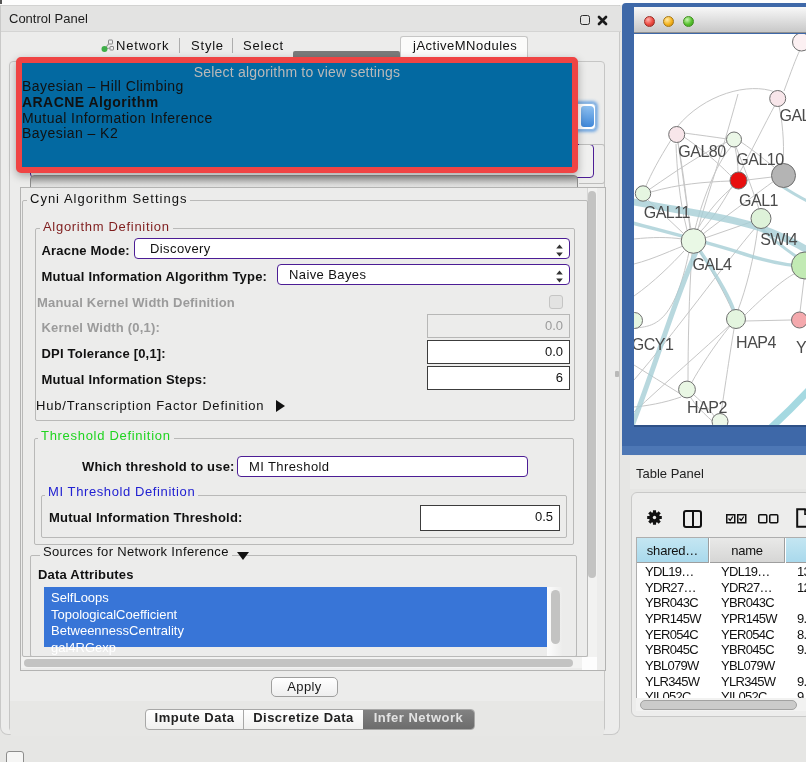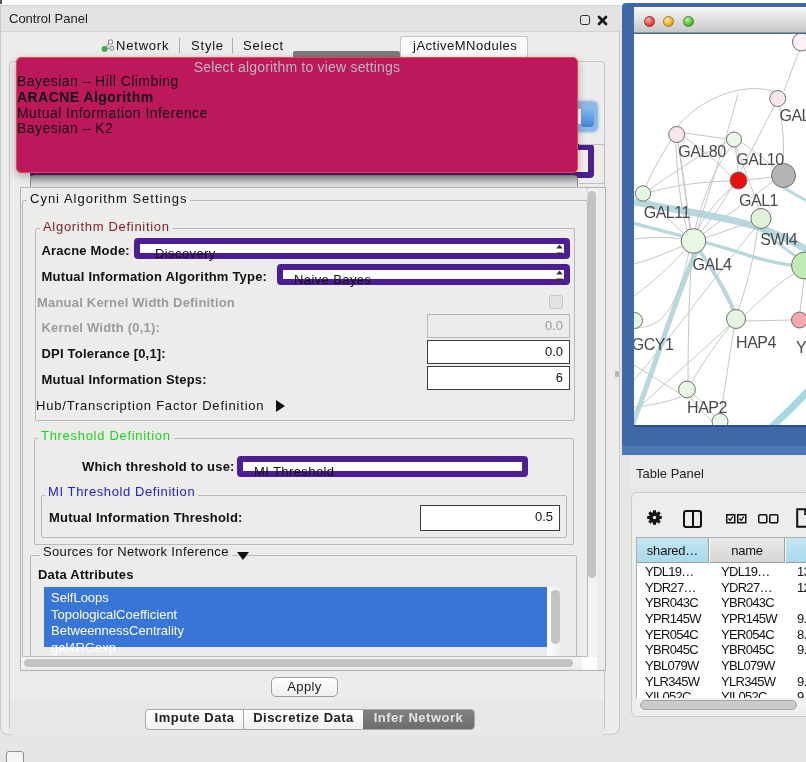--- a/index.html
+++ b/index.html
@@ -16,34 +16,34 @@
 #seltab{position:absolute;left:292px;top:16px;width:107px;height:22px;background:#7b7b7b;border-radius:2px 2px 0 0;color:#fef9c3;text-align:center;line-height:22px;letter-spacing:0.75px;}
 #content{position:absolute;left:8px;top:55px;width:596px;height:671px;border:1px solid #c6c6c5;border-radius:4px;background:#ececeb;}
 
 #vp{position:absolute;left:19px;top:181px;width:586px;height:484px;border:1px solid #b3b3b2;background:#ececeb;}
 fieldset,.fs{border:1px solid #b9b9b8;border-radius:2px;}
 .fs{position:absolute;}
 .fslab{position:absolute;background:#ececeb;padding:0 3px;line-height:12px;}
 .ls10{letter-spacing:1px;}.ls35{letter-spacing:0.35px;}
 .bold{font-weight:bold;}
 .dis{color:#9b9b9b;}
-.combo{position:absolute;background:#fff;border:6px solid #4c1d95;border-radius:4px;line-height:19px;padding-left:11px;color:#111;letter-spacing:0.4px;}
+.combo{position:absolute;background:#fff;border:1px solid #4c1d95;border-radius:4px;line-height:19px;padding-left:11px;color:#111;letter-spacing:0.4px;}
 .fld{position:absolute;background:#fff;border:1.5px solid #3c3c3c;text-align:right;padding-right:6px;line-height:21px;}
 .fldd{position:absolute;background:#ececeb;border:1px solid #b7b7b6;text-align:right;padding-right:6px;line-height:22px;color:#9b9b9b;}
 .lbl{position:absolute;white-space:nowrap;}
 .lbl.bold{letter-spacing:0.2px;}
 .ls8{letter-spacing:0.8px;}.ls7{letter-spacing:0.7px;}.ls6{letter-spacing:0.6px;}
 
 .sbthumb{position:absolute;background:#cbcbca;border:1px solid #a2a2a1;border-radius:4.5px;}
 .sbtrack{position:absolute;background:#f2f2f1;}
 
 #datalist{position:absolute;left:43px;top:581px;width:503px;height:60px;background:#3875d7;color:#fff;padding:3px 0 0 7px;line-height:16.5px;}
 
-#popup{position:absolute;left:15px;top:51px;width:562px;height:116px;background:#be185d;
-  border:1px solid #ef4444;border-radius:5px;box-shadow:0 3px 8px rgba(0,0,0,0.30);}
+#popup{position:absolute;left:15px;top:51px;width:562px;height:116px;background:#0369a1;
+  border:6px solid #ef4444;border-radius:5px;box-shadow:0 3px 8px rgba(0,0,0,0.30);}
 #popup .hdr{color:#b9b9b9;text-align:center;margin-top:2px;line-height:14px;font-size:14px;letter-spacing:0.2px;}
 #popup .it{padding-left:0px;line-height:15.8px;white-space:nowrap;font-size:14px;letter-spacing:0.45px;}
 
 #applybtn{position:absolute;left:270px;top:670.5px;width:67px;height:20px;border:1px solid #9f9f9e;border-radius:5px;
   background:linear-gradient(#ffffff,#eeeeee);text-align:center;line-height:17px;font-weight:normal;letter-spacing:0.4px;color:#1a1a1a;}
 #segtabs{position:absolute;left:144px;top:702.5px;width:330px;height:21px;border:1px solid #a8a8a7;border-radius:4px;
   background:linear-gradient(#ffffff,#f0f0ef);font-weight:bold;}
 .seg{position:absolute;top:0;height:19px;line-height:15px;text-align:center;color:#222;letter-spacing:0.5px;}
 .comboarr{position:absolute;width:9px;height:15px;}
 

